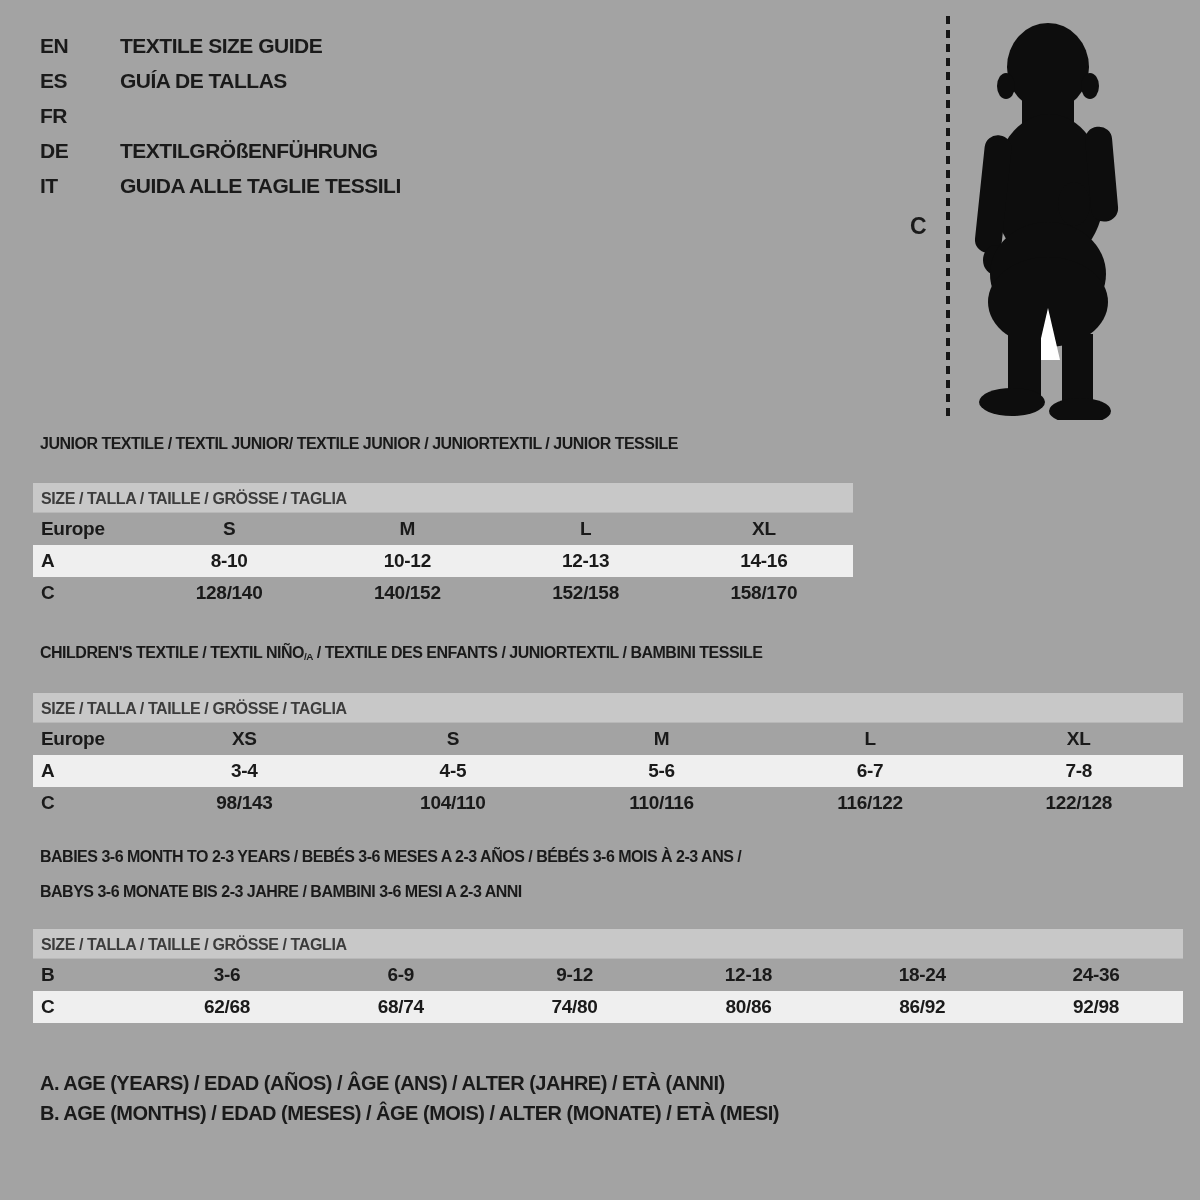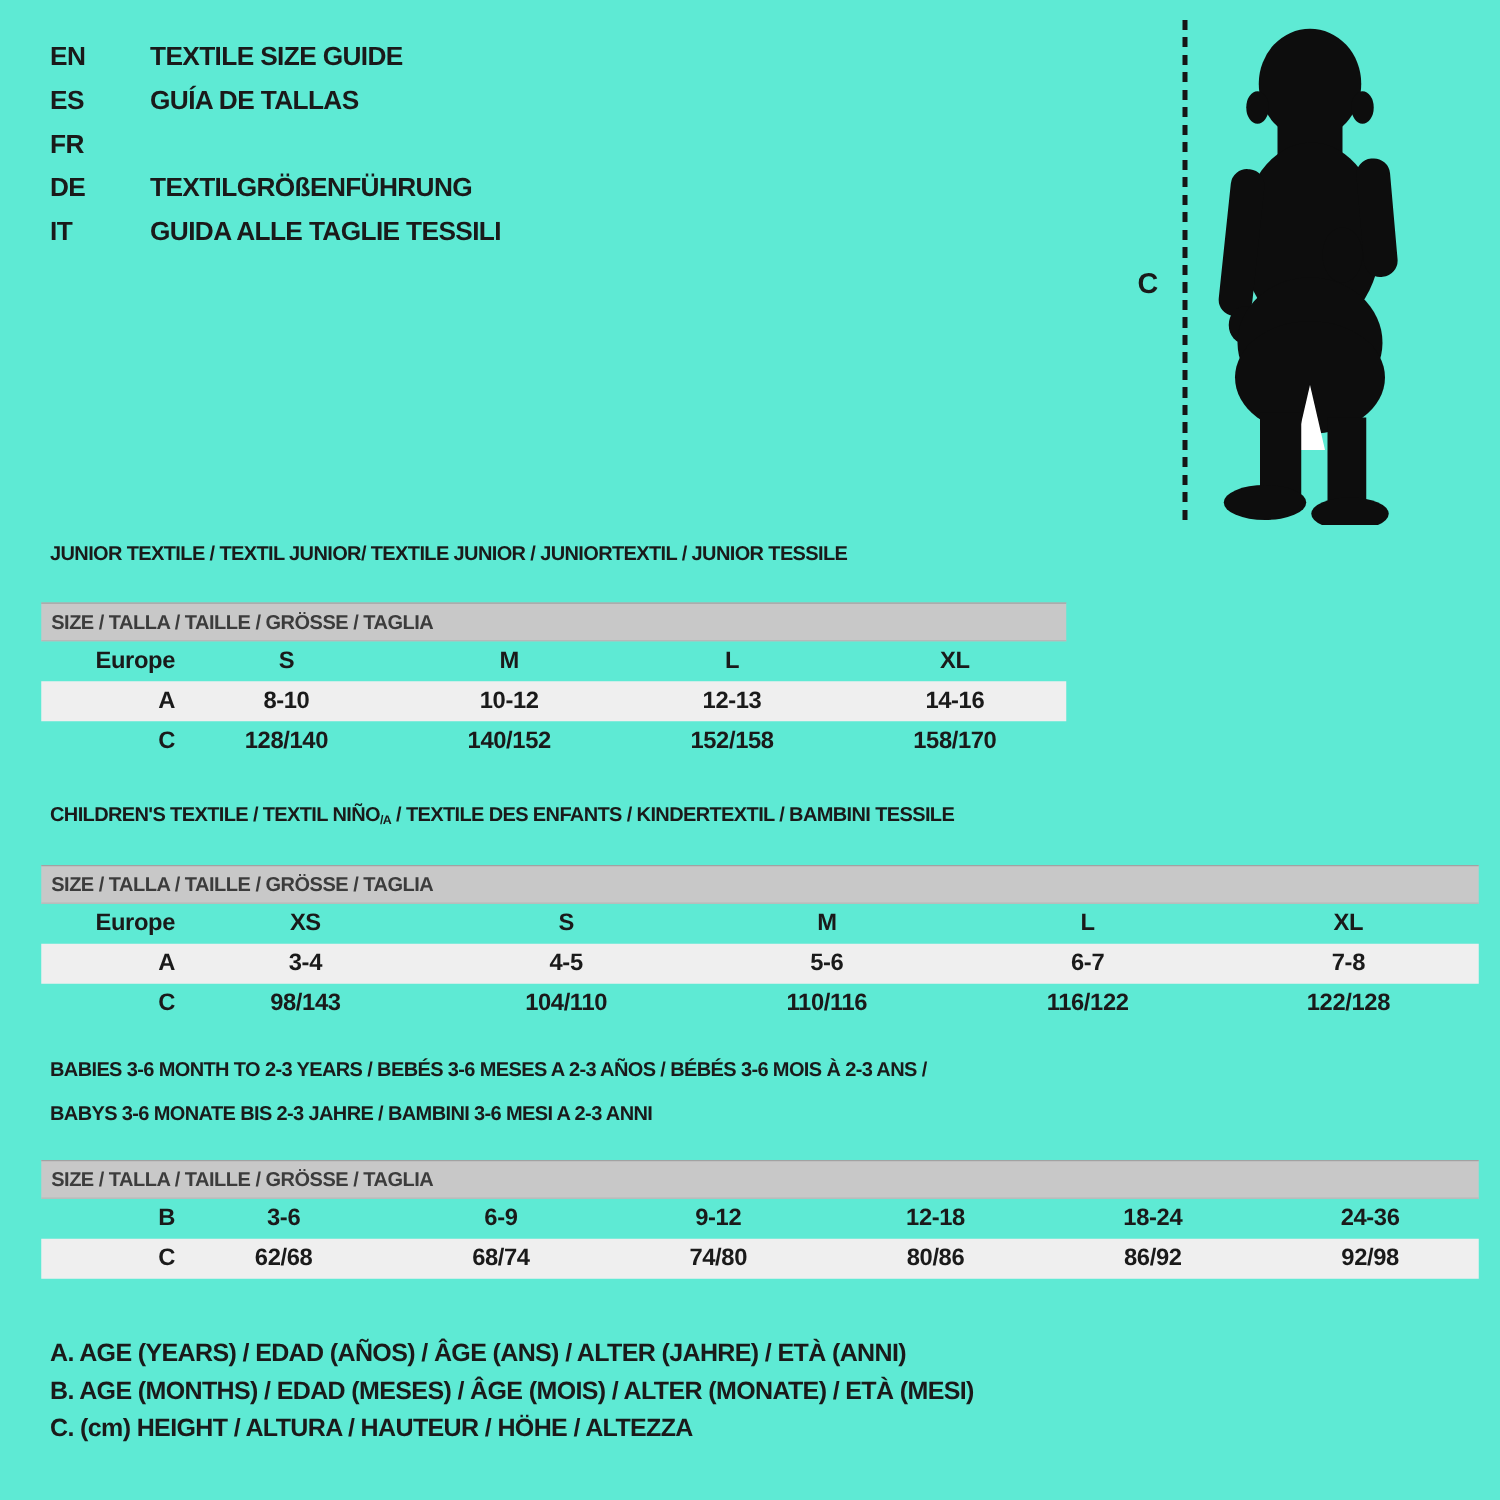--- a/index.html
+++ b/index.html
@@ -4,21 +4,21 @@
 <style>
   html, body {
     margin: 0; padding: 0;
     background: #ffffff;
     font-family: "Liberation Sans", sans-serif;
     color: #1a1a1a;
   }
   .canvas {
     position: relative;
     width: 1200px; height: 1200px;
-    background: #5eead4;
+    background: #a3a3a3;
     overflow: hidden;
     letter-spacing: -0.3px;
   }
   .abs { position: absolute; }
 
   
   .lang-list { left: 40px; top: 28px; }
   .lang-row {
     display: grid;
     grid-template-columns: 80px auto;
@@ -67,21 +67,21 @@
   }
   .tbl-row {
     display: grid;
     height: 32px; line-height: 32px;
     font-size: 19px; font-weight: 700;
     white-space: nowrap;
   }
   .cols4 { grid-template-columns: 107px repeat(4, 1fr); }
   .cols5 { grid-template-columns: 107px repeat(5, 1fr); }
   .cols6 { grid-template-columns: 107px repeat(6, 1fr); }
-  .tbl-row .lbl { text-align: right; padding-left: 8px; }
+  .tbl-row .lbl { text-align: left; padding-left: 8px; }
   .tbl-row .c   { text-align: center; }
   .shaded { background: #efefef; }
 
   
   .legend { left: 40px; top: 1068px; }
   .legend-line {
     height: 30px; line-height: 30px;
     font-size: 20px; font-weight: 700;
     letter-spacing: -0.5px;
     white-space: nowrap;
@@ -167,21 +167,21 @@
     <div class="tbl-row cols4">
       <span class="lbl">C</span>
       <span class="c">128/140</span>
       <span class="c">140/152</span>
       <span class="c">152/158</span>
       <span class="c">158/170</span>
     </div>
   </div>
 
   <div class="abs section-title" style="left:40px; top:641px;">
-    <span>CHILDREN'S TEXTILE / TEXTIL NIÑO</span><span class="sub-a">/A</span><span> / TEXTILE DES ENFANTS / KINDERTEXTIL / BAMBINI TESSILE</span>
+    <span>CHILDREN'S TEXTILE / TEXTIL NIÑO</span><span class="sub-a">/A</span><span> / TEXTILE DES ENFANTS / JUNIORTEXTIL / BAMBINI TESSILE</span>
   </div>
 
   <div class="tbl" style="left:33px; top:692px; width:1150px;">
     <div class="tbl-head">SIZE / TALLA / TAILLE / GRÖSSE / TAGLIA</div>
     <div class="tbl-row cols5">
       <span class="lbl">Europe</span>
       <span class="c">XS</span>
       <span class="c">S</span>
       <span class="c">M</span>
       <span class="c">L</span>
@@ -226,16 +226,15 @@
       <span class="c">74/80</span>
       <span class="c">80/86</span>
       <span class="c">86/92</span>
       <span class="c">92/98</span>
     </div>
   </div>
 
   <div class="abs legend">
     <div class="legend-line">A. AGE (YEARS) / EDAD (AÑOS) / ÂGE (ANS) / ALTER (JAHRE) / ETÀ (ANNI)</div>
     <div class="legend-line">B. AGE (MONTHS) / EDAD (MESES) / ÂGE (MOIS) / ALTER (MONATE) / ETÀ (MESI)</div>
-    <div class="legend-line">C. (cm) HEIGHT / ALTURA / HAUTEUR / HÖHE / ALTEZZA</div>
   </div>
 
 </div>
 
 </body></html>

